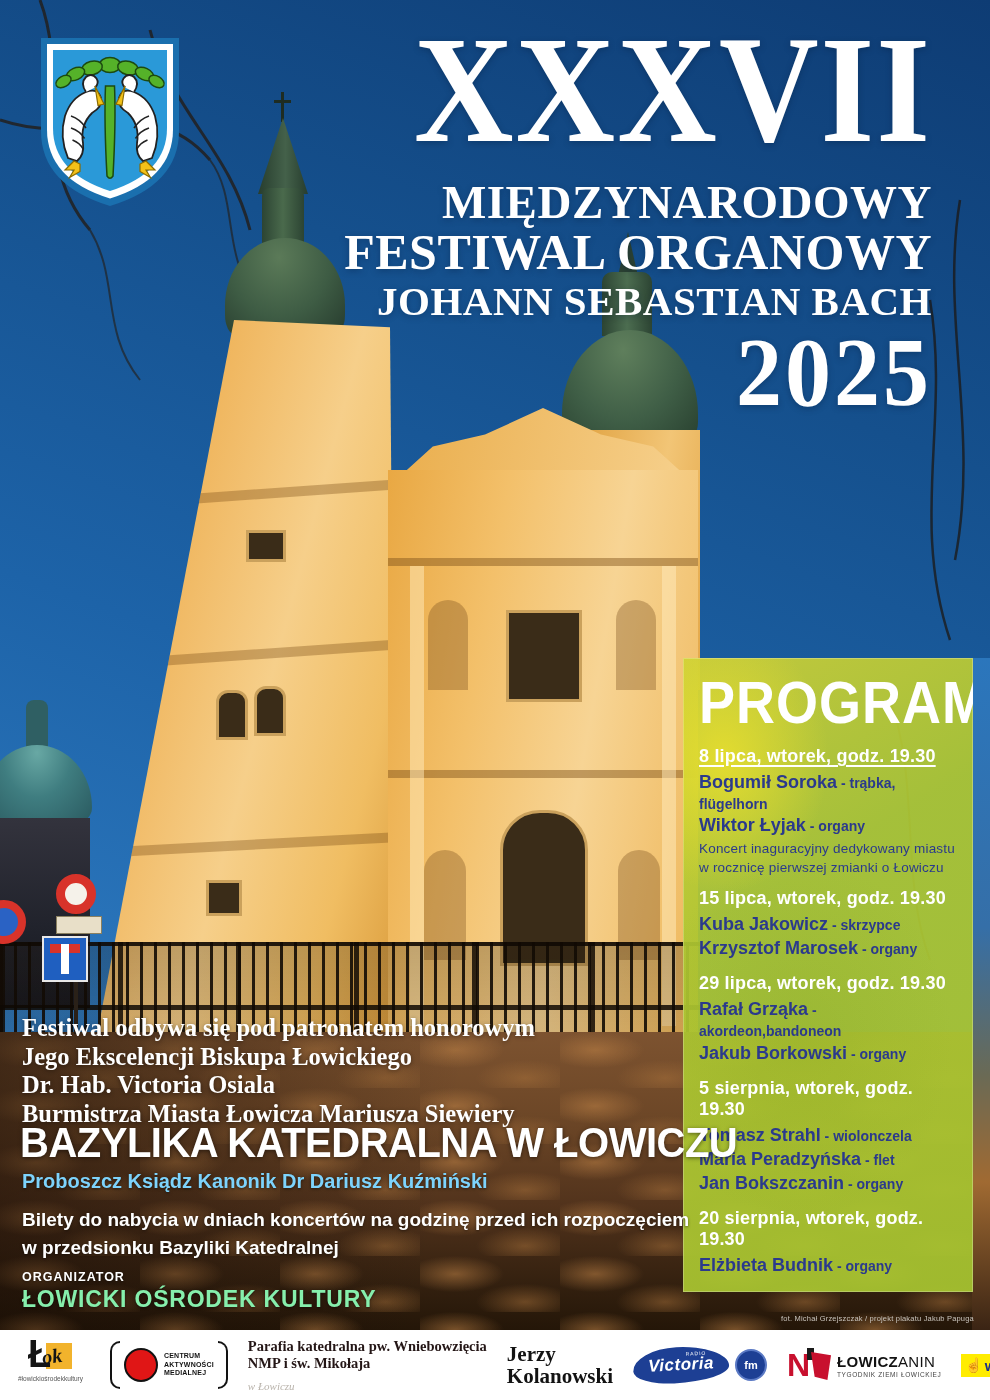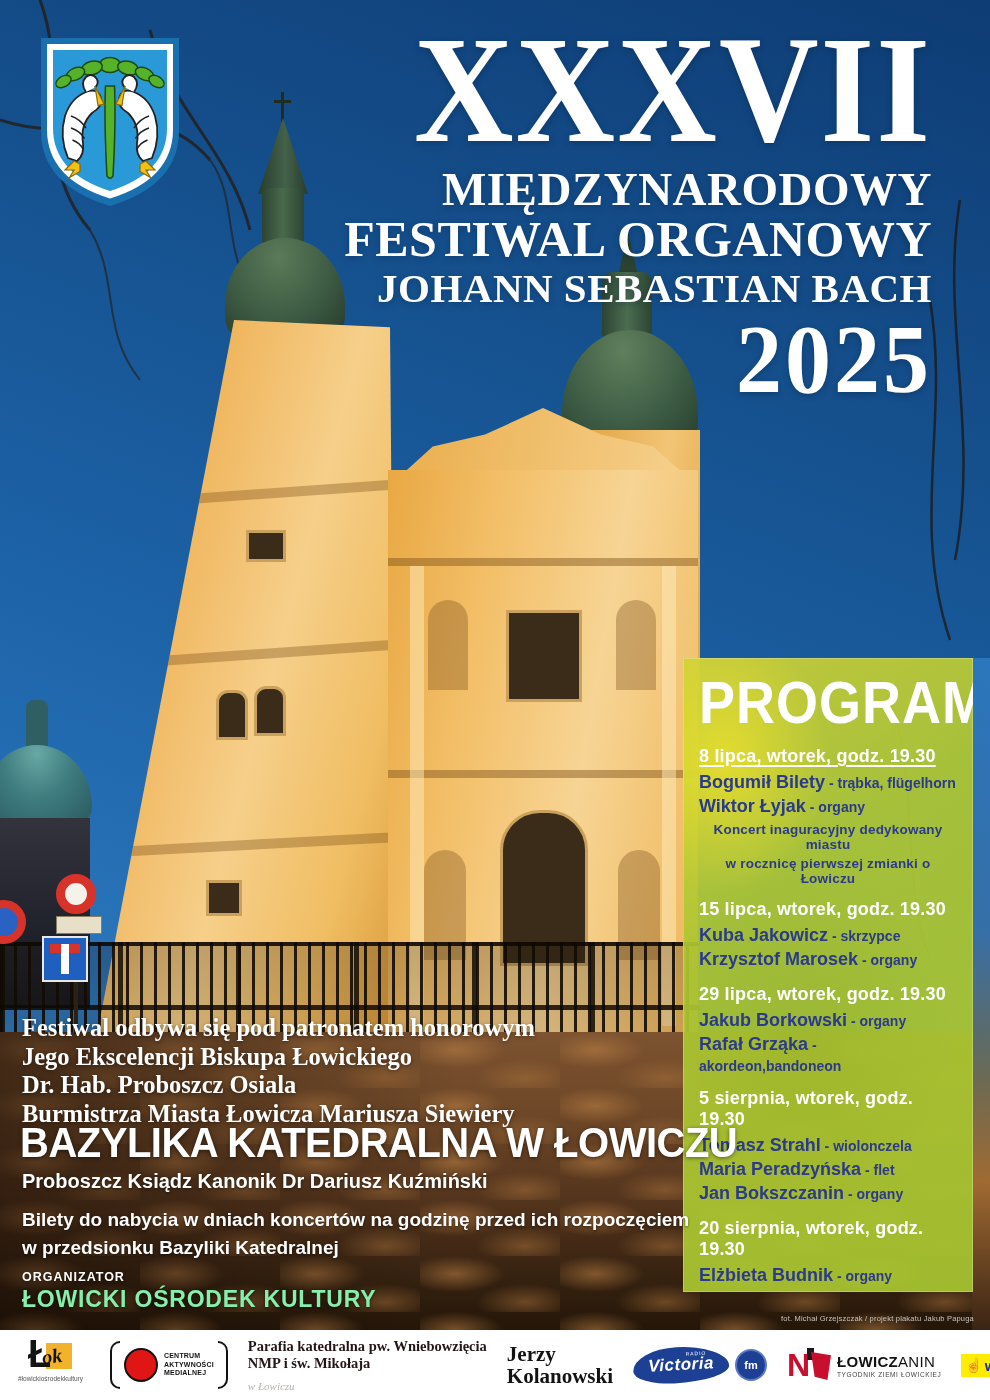--- a/index.html
+++ b/index.html
@@ -78,51 +78,51 @@
       background:linear-gradient(180deg,#2b76bc 0%,#356fa8 40%,#6a6a55 62%,#a06a32 78%,#3a2414 100%);}
 
   
   .crest{position:absolute;left:34px;top:32px;width:152px;height:180px;}
 
   
   .title-block{position:absolute;right:58px;top:18px;width:640px;text-align:right;color:#fff;
       font-family:"Liberation Serif",serif;font-weight:700;
       text-shadow:0 2px 6px rgba(0,30,60,.35);}
   .t-edition{font-size:138px;line-height:.96;letter-spacing:2px;transform:scaleY(1.1);transform-origin:top right;}
-  .t-line1{font-size:47px;line-height:1.0;margin-top:16px;letter-spacing:.5px;}
+  .t-line1{font-size:47px;line-height:1.0;margin-top:29px;letter-spacing:.5px;}
   .t-line2{font-size:50px;line-height:1.06;letter-spacing:.5px;}
   .t-line3{font-size:41px;line-height:1.1;letter-spacing:.5px;}
   .t-year{font-size:92px;line-height:.95;margin-top:2px;letter-spacing:3px;transform:scaleY(1.05);transform-origin:top right;}
 
   
   .program{position:absolute;left:683px;top:658px;width:290px;height:634px;box-sizing:border-box;
       padding:12px 16px 10px;overflow:hidden;
       background:
         radial-gradient(ellipse 150px 190px at 14% 16%,rgba(235,224,45,.85),rgba(235,224,45,0) 70%),
         radial-gradient(ellipse 220px 260px at 40% 60%,rgba(120,150,25,.18),rgba(120,150,25,0) 70%),
         linear-gradient(150deg,rgba(205,208,55,.94) 0%,rgba(175,199,50,.93) 35%,rgba(166,195,48,.94) 100%);
       box-shadow:0 0 0 1px rgba(255,255,255,.25) inset;}
   .p-title{color:#fff;font-size:54px;font-weight:800;letter-spacing:1px;line-height:1;
       transform:scaleY(1.1);transform-origin:top left;margin:2px 0 20px;}
   .c-date{color:#fff;font-weight:800;font-size:18px;letter-spacing:.2px;margin:13px 0 5px;}
   .c-date.u{text-decoration:underline;text-decoration-thickness:2px;text-underline-offset:3px;}
   .performer{margin:2px 0;line-height:1.22;}
   .p-name{font-size:18px;font-weight:800;color:#2b3a8c;}
   .p-role{font-size:14px;font-weight:800;color:#2b3a8c;}
   .p-role::before{content:" - ";}
-  .c-note{font-size:13.5px;font-weight:700;color:#2b3a8c;margin:4px 0;letter-spacing:.2px;text-align:center;}
+  .c-note{font-size:13.5px;font-weight:400;color:#2b3a8c;margin:4px 0;letter-spacing:.2px;}
 
   
   .patronage{position:absolute;left:22px;top:1014px;color:#fff;
       font-family:"Liberation Serif",serif;font-weight:700;font-size:24.5px;line-height:1.17;
       text-shadow:0 1px 4px rgba(0,0,0,.45);}
   .venue-title{position:absolute;left:20px;top:1118px;color:#fff;font-weight:700;font-size:40px;
       letter-spacing:-.5px;transform:scaleY(1.08);transform-origin:top left;
       text-shadow:0 1px 4px rgba(0,0,0,.5);}
-  .pastor{position:absolute;left:22px;top:1170px;color:#ffffff;font-weight:700;font-size:20px;
+  .pastor{position:absolute;left:22px;top:1170px;color:#7dd3fc;font-weight:700;font-size:20px;
       text-shadow:0 1px 3px rgba(0,0,0,.5);}
   .tickets{position:absolute;left:22px;top:1206px;color:#fff;font-weight:700;font-size:19px;
       line-height:1.45;text-shadow:0 1px 3px rgba(0,0,0,.5);}
   .organizer-label{position:absolute;left:22px;top:1270px;color:#fff;font-weight:700;font-size:12.5px;
       letter-spacing:1px;text-shadow:0 1px 3px rgba(0,0,0,.5);}
   .organizer-name{position:absolute;left:22px;top:1286px;color:#86efac;font-weight:700;font-size:23px;
       letter-spacing:.8px;text-shadow:0 1px 3px rgba(0,0,0,.5);}
   .credit{position:absolute;right:16px;top:1314px;color:#c9c4bd;font-size:7.5px;letter-spacing:.2px;}
 
   
@@ -272,53 +272,53 @@
     <div class="t-line2">FESTIWAL ORGANOWY</div>
     <div class="t-line3">JOHANN SEBASTIAN BACH</div>
     <div class="t-year">2025</div>
   </div>
 
   <div class="program">
     <div class="p-title">PROGRAM</div>
     <div id="concerts">
         <div class="concert">
           <div class="c-date u">8 lipca, wtorek, godz. 19.30</div>
-          <div class="performer"><span class="p-name">Bogumił Bilety</span><span class="p-role">trąbka, flügelhorn</span></div>
+          <div class="performer"><span class="p-name">Bogumił Soroka</span><span class="p-role">trąbka, flügelhorn</span></div>
           <div class="performer"><span class="p-name">Wiktor Łyjak</span><span class="p-role">organy</span></div>
           <div class="c-note">Koncert inaguracyjny dedykowany miastu</div>
           <div class="c-note">w rocznicę pierwszej zmianki o Łowiczu</div>
         </div>
         <div class="concert">
           <div class="c-date">15 lipca, wtorek, godz. 19.30</div>
           <div class="performer"><span class="p-name">Kuba Jakowicz</span><span class="p-role">skrzypce</span></div>
           <div class="performer"><span class="p-name">Krzysztof Marosek</span><span class="p-role">organy</span></div>
         </div>
         <div class="concert">
           <div class="c-date">29 lipca, wtorek, godz. 19.30</div>
+          <div class="performer"><span class="p-name">Rafał Grząka</span><span class="p-role">akordeon,bandoneon</span></div>
           <div class="performer"><span class="p-name">Jakub Borkowski</span><span class="p-role">organy</span></div>
-          <div class="performer"><span class="p-name">Rafał Grząka</span><span class="p-role">akordeon,bandoneon</span></div>
         </div>
         <div class="concert">
           <div class="c-date">5 sierpnia, wtorek, godz. 19.30</div>
           <div class="performer"><span class="p-name">Tomasz Strahl</span><span class="p-role">wiolonczela</span></div>
           <div class="performer"><span class="p-name">Maria Peradzyńska</span><span class="p-role">flet</span></div>
           <div class="performer"><span class="p-name">Jan Bokszczanin</span><span class="p-role">organy</span></div>
         </div>
         <div class="concert">
           <div class="c-date">20 sierpnia, wtorek, godz. 19.30</div>
           <div class="performer"><span class="p-name">Elżbieta Budnik</span><span class="p-role">organy</span></div>
         </div>
       </div>
 
   </div>
 
   <div class="patronage">
     <div>Festiwal odbywa się pod patronatem honorowym</div>
     <div>Jego Ekscelencji Biskupa Łowickiego</div>
-    <div>Dr. Hab. Proboszcz Osiala</div>
+    <div>Dr. Hab. Victoria Osiala</div>
     <div>Burmistrza Miasta Łowicza Mariusza Siewiery</div>
   </div>
 
   <div class="venue-title">BAZYLIKA KATEDRALNA W ŁOWICZU</div>
   <div class="pastor">Proboszcz Ksiądz Kanonik Dr Dariusz Kuźmiński</div>
   <div class="tickets">
     <div>Bilety do nabycia w dniach koncertów na godzinę przed ich rozpoczęciem</div>
     <div>w przedsionku Bazyliki Katedralnej</div>
   </div>
   <div class="organizer-label">ORGANIZATOR</div>

